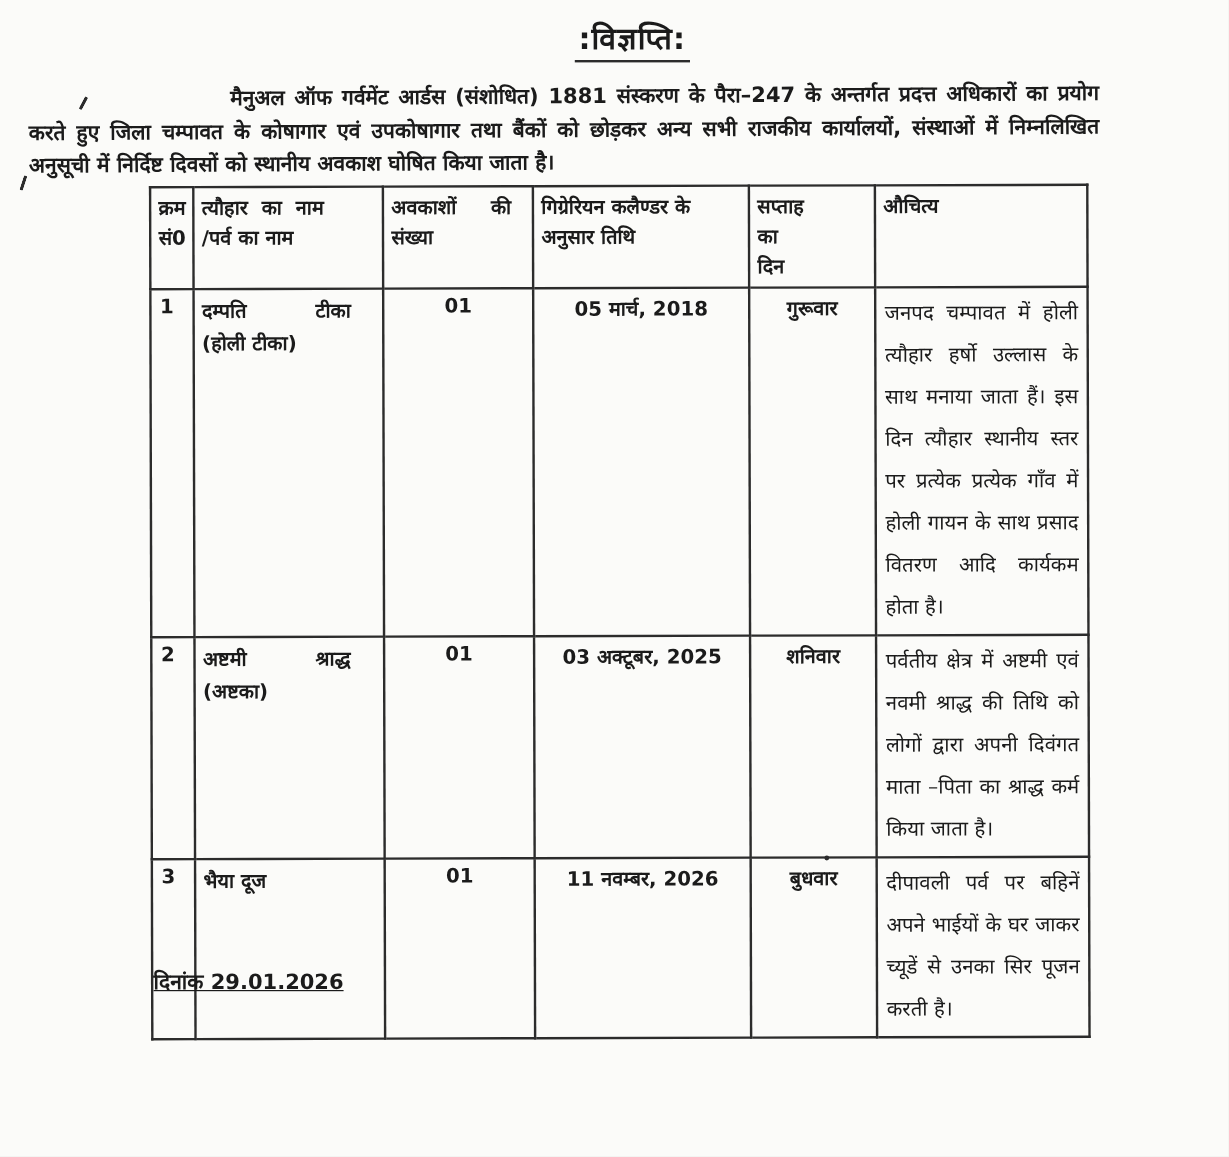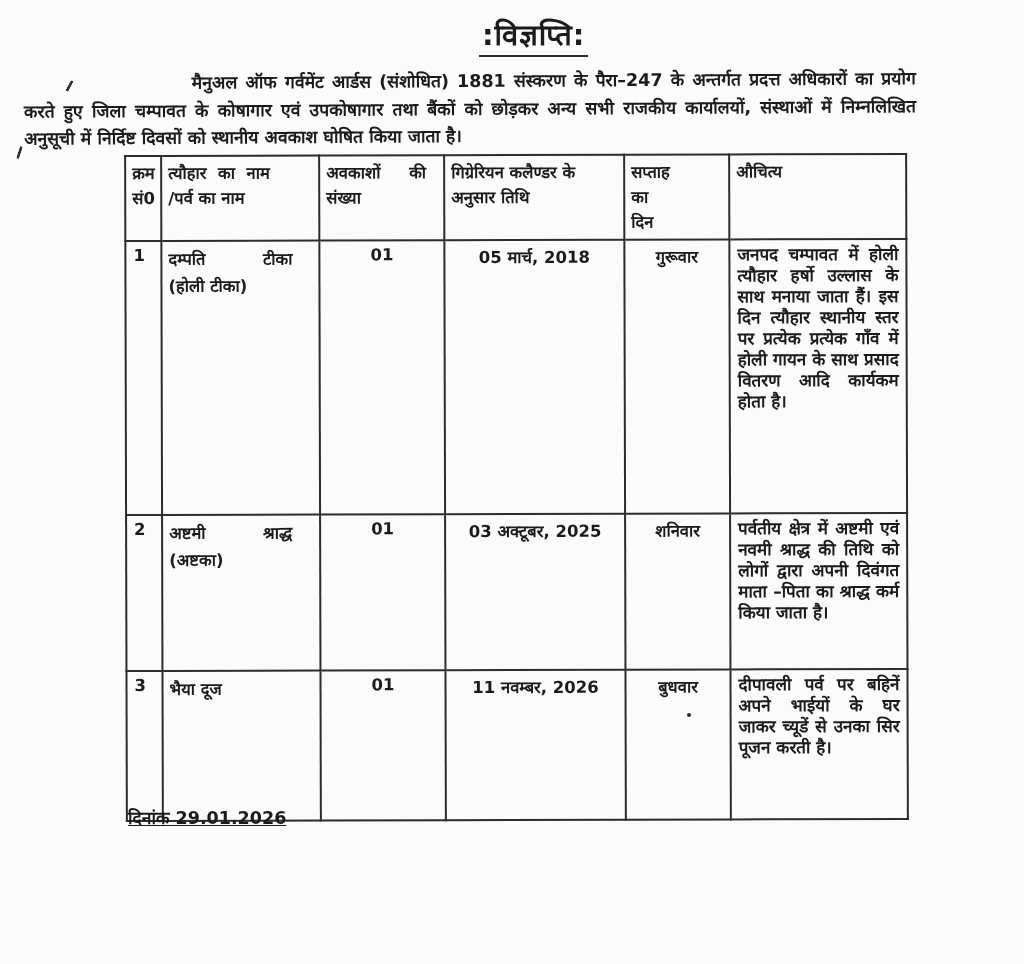--- a/index.html
+++ b/index.html
@@ -6,21 +6,21 @@
   .page{
     position:relative;
     width:1024px;height:964px;
     background:#fbfbf9;
     font-family:"DejaVu Sans",sans-serif;
     color:#1b1b1b;
     overflow:hidden;
   }
   .doc-title{
     position:absolute;left:479px;top:14px;
-    font-size:29px;font-weight:700;
+    font-size:25px;font-weight:700;
     border-bottom:2px solid #2c2c2c;
     padding:0 3px 2px 3px;
     letter-spacing:1px;
   }
   .intro{
     position:absolute;left:24px;top:68px;width:892px;margin:0;
     text-indent:168px;
     font-size:17.5px;font-weight:600;
     line-height:27.5px;
     text-align:justify;
@@ -42,22 +42,22 @@
     white-space:pre-wrap;line-height:25px;border-radius:13px;
   }
   .holiday thead tr{height:70px;}
   .holiday tbody tr.r1{height:274px;}
   .holiday tbody tr.r2{height:156px;}
   .holiday tbody tr.r3{height:150px;}
   td.sno{font-weight:600;padding-left:7px;}
   td.name{white-space:pre-wrap;font-weight:600;line-height:27px;margin-left:32px;}
   td.center{text-align:center;font-weight:600;}
   td.just{
-    text-align:justify;font-weight:700;
-    line-height:21px;padding:4px 7px;
+    text-align:justify;font-weight:400;
+    line-height:35px;padding:4px 7px;
     font-size:17px;
   }
   .footer-date{
     position:absolute;left:128px;top:805px;
     font-size:17.5px;font-weight:700;text-decoration:underline;
   }
   .signature{
     position:absolute;left:733px;top:829px;width:142px;
     text-align:center;
     font-size:17.5px;font-weight:600;

